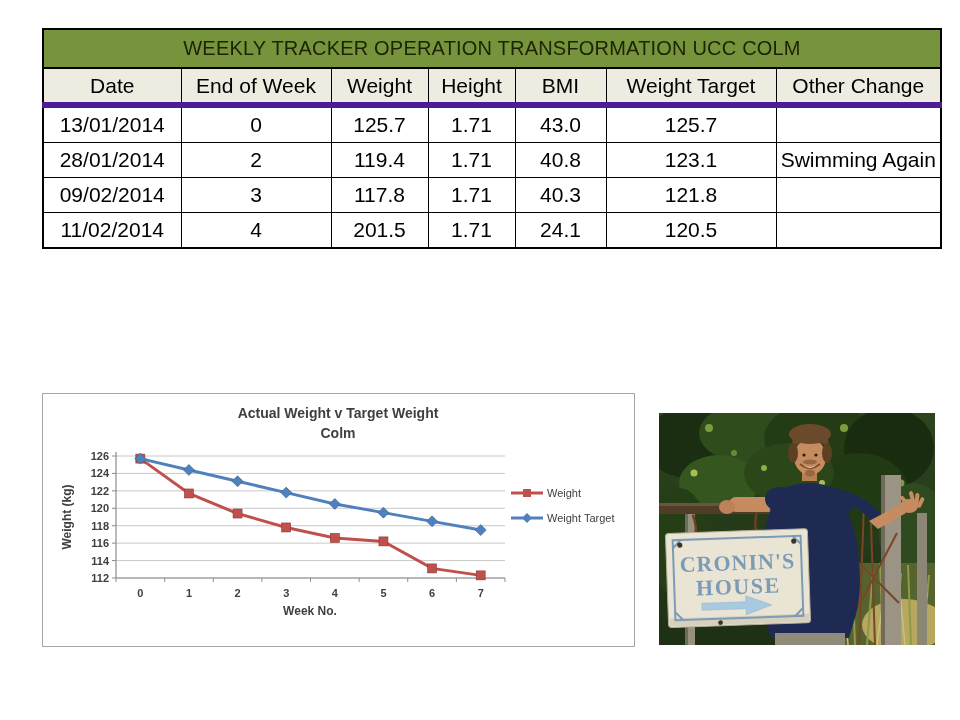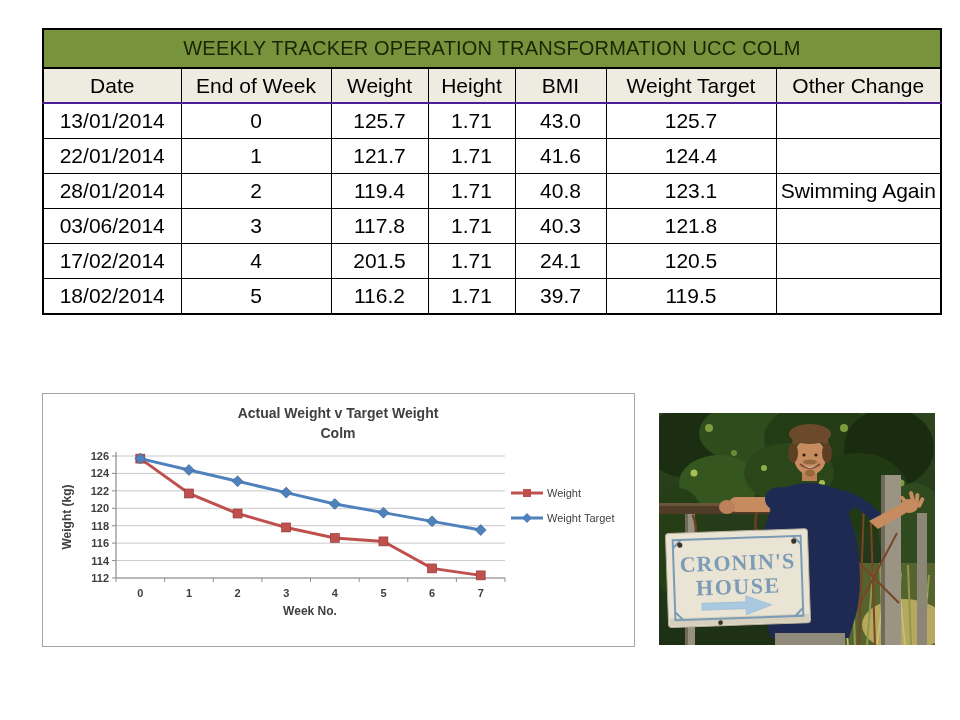--- a/index.html
+++ b/index.html
@@ -7,21 +7,21 @@
          font-family:"Liberation Sans",sans-serif;}
 
   
   .tracker{position:absolute;left:42px;top:28px;width:898px;border-collapse:collapse;
            table-layout:fixed;border:2px solid #000;}
   .tracker th,.tracker td{border:1px solid #000;text-align:center;vertical-align:middle;
            overflow:hidden;white-space:nowrap;color:#000;font-weight:normal;padding:0 2px;}
   .tracker .title-cell{background:var(--header-green,#77933C);color:#1b2403;font-size:20px;
            height:37px;border-bottom:2px solid #000;letter-spacing:.2px;}
   .tracker .head-row th{background:var(--header-row-bg,#EEECE1);font-size:21px;height:33px;
-           border-bottom:2px solid #4c1d95;}
+           border-bottom:6px solid #4c1d95;}
   .tracker tbody td{font-size:21px;height:34px;background:#fff;margin-left:6px;}
 
   
   .chart-box{position:absolute;left:42px;top:393px;width:591px;height:252px;background:#fff;
              border:1px solid #a6a6a6;}
   .chart-box svg{display:block;}
 
   
   .photo-box{position:absolute;left:659px;top:413px;width:276px;height:232px;overflow:hidden;}
   .photo-box svg{display:block;}
@@ -59,62 +59,44 @@
         <tr>
           <td>13/01/2014</td>
           <td>0</td>
           <td>125.7</td>
           <td>1.71</td>
           <td>43.0</td>
           <td>125.7</td>
           <td></td>
         </tr>
         <tr>
-          <td>22/01/2014</td>
-          <td>1</td>
-          <td>121.7</td>
-          <td>1.71</td>
-          <td>41.6</td>
-          <td>124.4</td>
-          <td></td>
-        </tr>
-        <tr>
           <td>28/01/2014</td>
           <td>2</td>
           <td>119.4</td>
           <td>1.71</td>
           <td>40.8</td>
           <td>123.1</td>
           <td>Swimming Again</td>
         </tr>
         <tr>
-          <td>03/06/2014</td>
+          <td>09/02/2014</td>
           <td>3</td>
           <td>117.8</td>
           <td>1.71</td>
           <td>40.3</td>
           <td>121.8</td>
           <td></td>
         </tr>
         <tr>
-          <td>17/02/2014</td>
+          <td>11/02/2014</td>
           <td>4</td>
           <td>201.5</td>
           <td>1.71</td>
           <td>24.1</td>
           <td>120.5</td>
-          <td></td>
-        </tr>
-        <tr>
-          <td>18/02/2014</td>
-          <td>5</td>
-          <td>116.2</td>
-          <td>1.71</td>
-          <td>39.7</td>
-          <td>119.5</td>
           <td></td>
         </tr>
       </tbody>
   </table>
 
   <div class="chart-box">
     <svg id="chartSvg" width="589" height="250" viewBox="0 0 589 250" xmlns="http://www.w3.org/2000/svg">
         <line x1="73" y1="184" x2="462" y2="184" stroke="#c9c9c9" stroke-width="1"></line>
         <line x1="69" y1="184" x2="73" y2="184" stroke="#8c8c8c"></line>
         <text x="66" y="188" font-size="11" font-weight="bold" text-anchor="end" fill="#3f3f3f" font-family="Liberation Sans, sans-serif">112</text>

